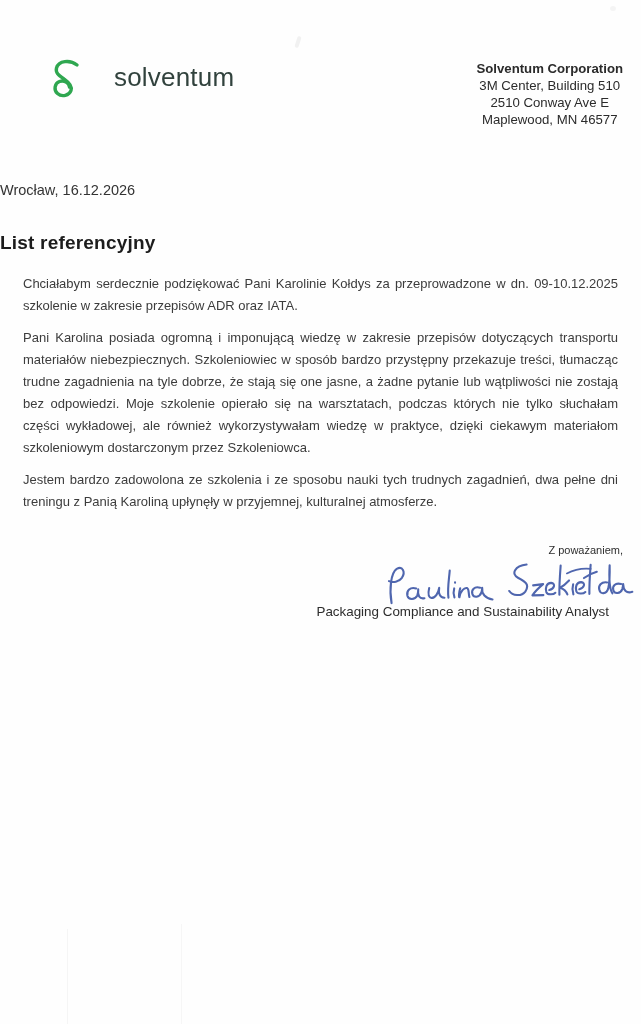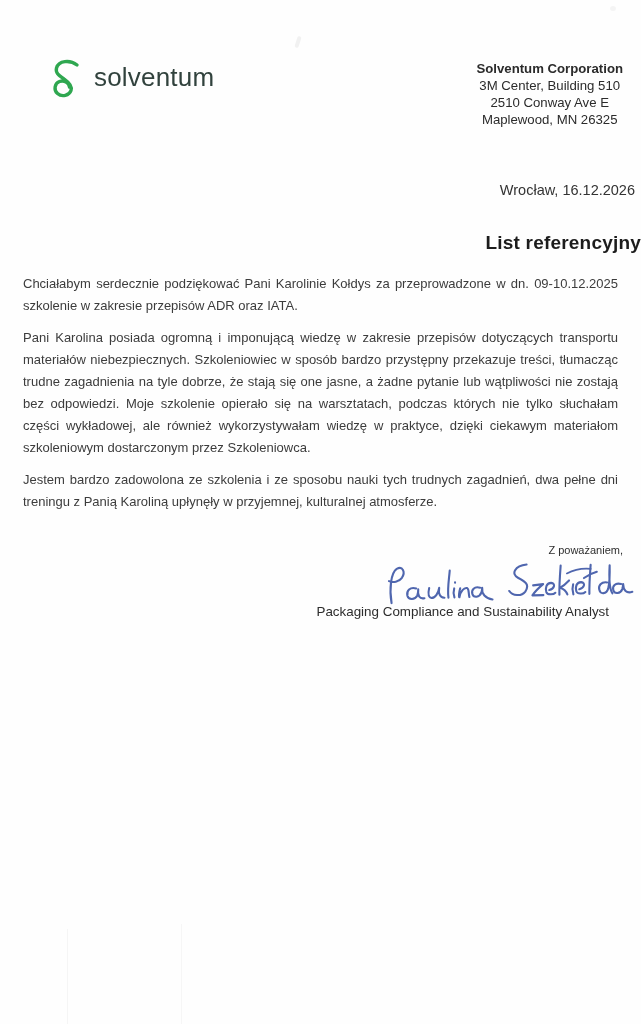--- a/index.html
+++ b/index.html
@@ -21,38 +21,38 @@
   }
   .logo{display:flex;align-items:center;gap:8px;margin-top:6px;}
   .logo svg{display:block;}
   .logo-text{
     font-size:26px;
     letter-spacing:.2px;
     color:#31423d;
     font-weight:400;
     line-height:1;
     padding-bottom:4px;
+    margin-left:20px;
   }
   .sender{
     text-align:center;
     font-size:13.2px;
     line-height:17px;
     color:#2b2b2b;
     margin-top:8px;
   }
   .sender-name{font-weight:bold;}
   .dateline{
-    text-align:right;
-    padding-right:6px;
+    padding-right:35px;
     margin-top:54px;
     font-size:14.5px;
     color:#333;
   }
   .title{
-    text-align:right;
+    text-align:left;
     margin:34px 0 0 0;
     font-size:19px;
     font-weight:bold;
     color:#1c1c1c;
     letter-spacing:.2px;
   }
   .body{
     padding:0 23px 0 23px;
     margin-top:19px;
   }
@@ -104,21 +104,21 @@
           <path d="M31 7 C24 1.5 12.5 2.5 10.5 10 C9 16 15 18.5 18.5 21.5 C23.5 25 26.5 28 25 32.5 C23.3 37.5 16 39.5 11.5 35.5 C7.5 32 8.5 25.5 13.5 23.5 C18 21.8 23 24.5 23.5 29" stroke="#2fa750" stroke-width="3.4" stroke-linecap="round" fill="none"></path>
         </svg>
       </span>
       <span class="logo-text">solventum</span>
     </div>
 
     <div class="sender">
       <div class="sender-name">Solventum Corporation</div>
       <div class="sender-line">3M Center, Building 510</div>
       <div class="sender-line">2510 Conway Ave E</div>
-      <div class="sender-line">Maplewood, MN 26325</div>
+      <div class="sender-line">Maplewood, MN 46577</div>
     </div>
   </div>
 
   <div class="dateline">Wrocław, 16.12.2026</div>
 
   <h1 class="title">List referencyjny</h1>
 
   <div class="body">
     <p>Chciałabym serdecznie podziękować Pani Karolinie Kołdys za przeprowadzone w dn. 09-10.12.2025 szkolenie w zakresie przepisów ADR oraz IATA.</p>
     <p>Pani Karolina posiada ogromną i imponującą wiedzę w zakresie przepisów dotyczących transportu materiałów niebezpiecznych. Szkoleniowiec w sposób bardzo przystępny przekazuje treści, tłumacząc trudne zagadnienia na tyle dobrze, że stają się one jasne, a żadne pytanie lub wątpliwości nie zostają bez odpowiedzi. Moje szkolenie opierało się na warsztatach, podczas których nie tylko słuchałam części wykładowej, ale również wykorzystywałam wiedzę w praktyce, dzięki ciekawym materiałom szkoleniowym dostarczonym przez Szkoleniowca.</p>

